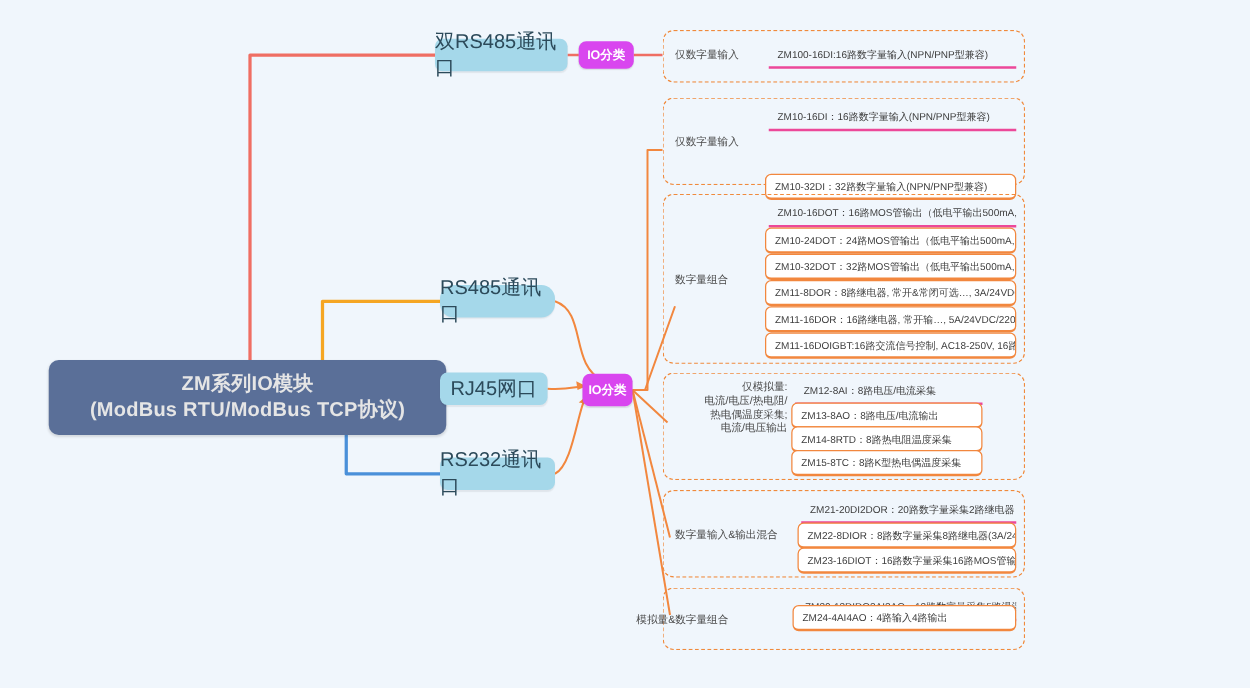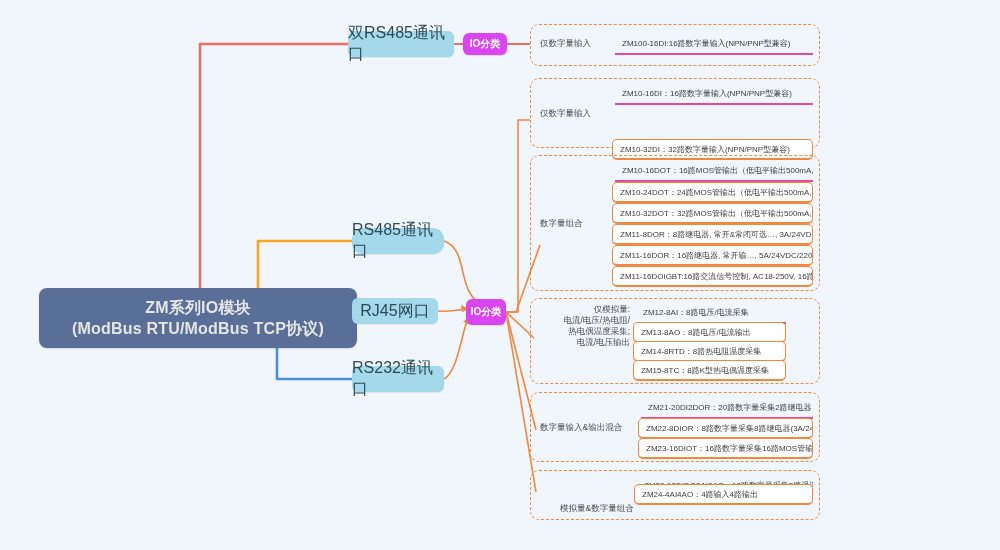--- a/index.html
+++ b/index.html
@@ -173,17 +173,17 @@
   <div class="leaf boxed" style="left:633px;top:341px;width:153px;">ZM14-8RTD：8路热电阻温度采集</div>
   <div class="leaf boxed" style="left:633px;top:360px;width:153px;">ZM15-8TC：8路K型热电偶温度采集</div>
 
   <div class="grp" style="left:530px;top:392px;width:290px;height:70px;"></div>
   <div class="glabel" style="left:540px;top:422px;width:95px;">数字量输入&amp;输出混合</div>
   <div class="leaf plain" style="left:641px;top:398px;width:172px;">ZM21-20DI2DOR：20路数字量采集2路继电器 (5A/24VDC/220VAC)</div>
   <div class="leaf boxed" style="left:638px;top:418px;width:175px;">ZM22-8DIOR：8路数字量采集8路继电器(3A/24VDC/220VAC)</div>
   <div class="leaf boxed" style="left:638px;top:438px;width:175px;">ZM23-16DIOT：16路数字量采集16路MOS管输出（低电平输出300mA, 24VDC)</div>
 
   <div class="grp" style="left:530px;top:470px;width:290px;height:50px;"></div>
-  <div class="glabel" style="left:560px;top:490px;width:92px;margin-top:13px;">模拟量&amp;数字量组合</div>
+  <div class="glabel" style="left:509px;top:490px;width:92px;">模拟量&amp;数字量组合</div>
   <div class="leaf plain" style="left:637px;top:476px;width:176px;">ZM20-12DIDO2AI2AO：12路数字量采集5路温湿度模块2路输入2路输出</div>
   <div class="leaf boxed" style="left:634px;top:484px;width:179px;">ZM24-4AI4AO：4路输入4路输出</div>
 
 </div>
 
 </body></html>

